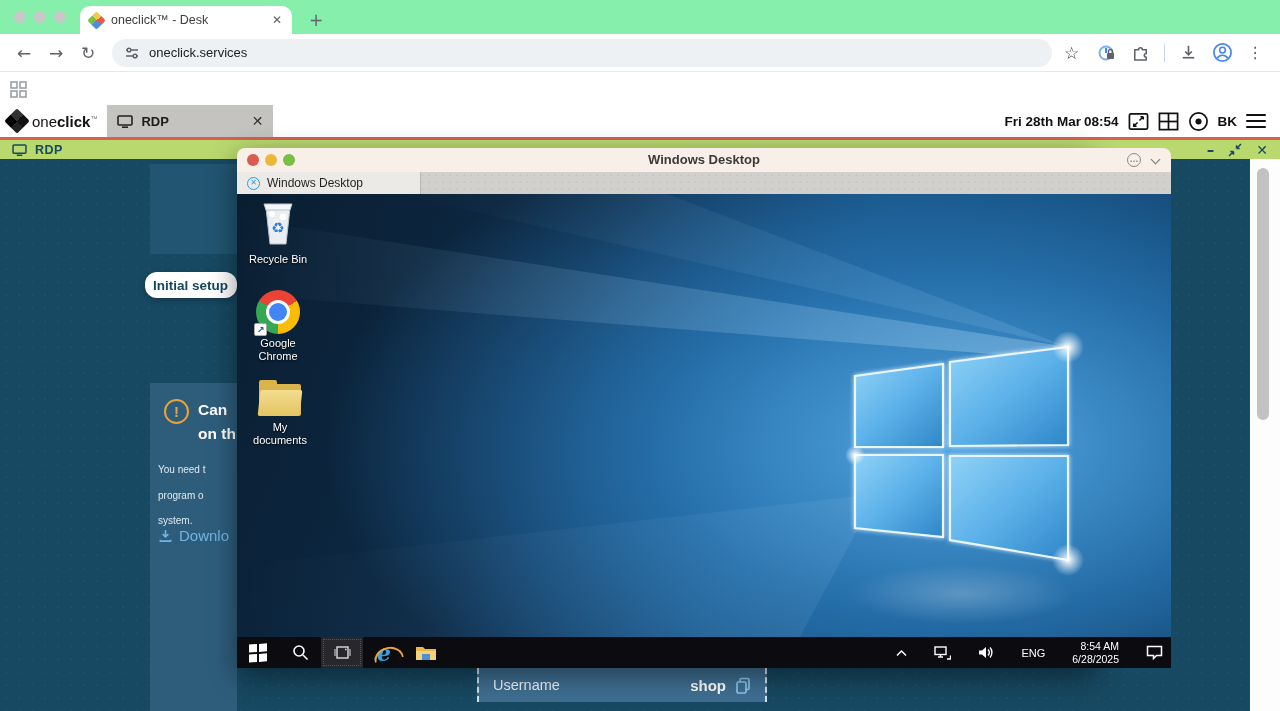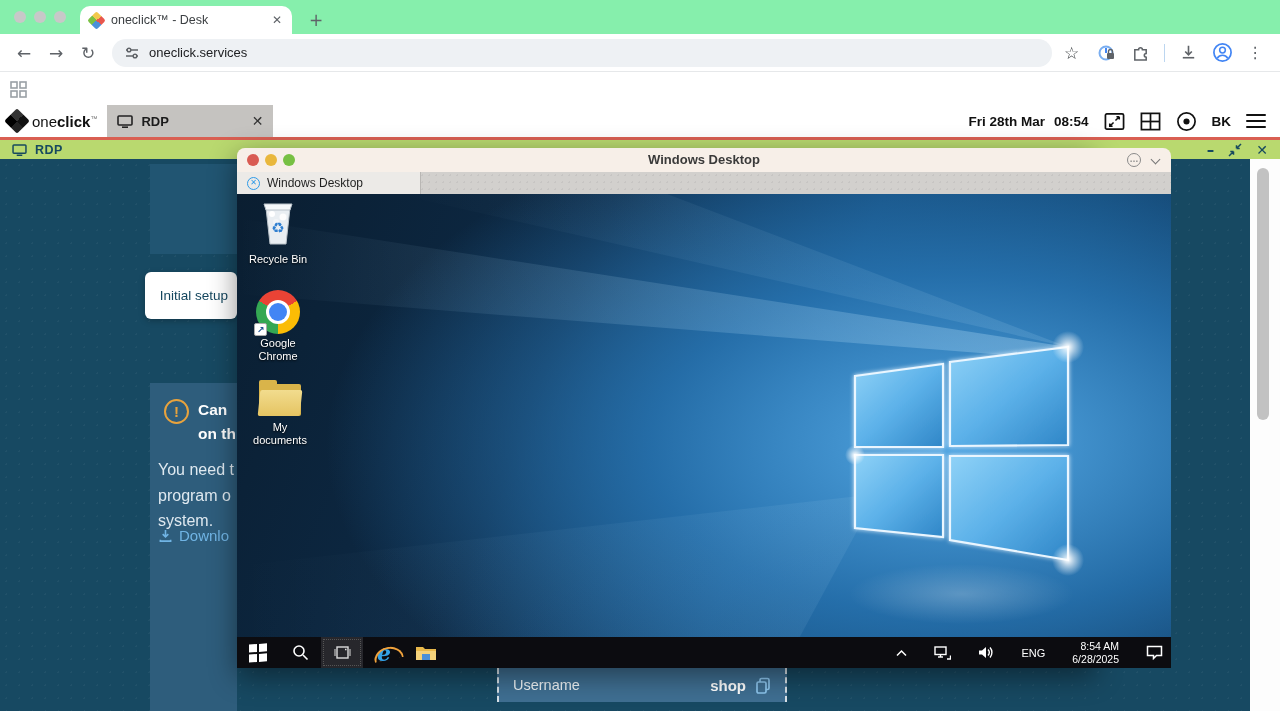--- a/index.html
+++ b/index.html
@@ -32,21 +32,21 @@
   .app-header{position:absolute;left:0;top:105px;width:1280px;height:32px;background:#fff;display:flex;align-items:center;}
   .brand{display:flex;align-items:center;gap:6px;padding:0 10px 0 8px;}
   .brand .diamond{width:18px;height:18px;transform:rotate(45deg);border-radius:2px;background:
      conic-gradient(#111 0 25%, #222 0 50%, #000 0 75%, #333 0);}
   .brand .wordmark{font-size:15px;color:#111;}
   .brand .wordmark b{font-weight:700;}
   .brand sup{font-size:7px;color:#777;}
   .app-tab{width:166px;height:32px;background:#c5c3c0;display:flex;align-items:center;gap:8px;padding:0 10px;}
   .app-tab .lbl{font-size:13px;font-weight:700;color:#1b1b1b;flex:1;}
   .app-tab .x{font-size:14px;color:#333;}
-  .header-right{margin-left:auto;display:flex;align-items:center;gap:15px;padding-right:14px;color:#111;}
+  .header-right{margin-left:auto;display:flex;align-items:center;gap:9px;padding-right:14px;color:#111;}
   .hdr-date{font-size:13.5px;font-weight:600;}
   .hdr-time{font-size:13.5px;font-weight:700;margin-left:-6px;}
   .hdr-user{font-size:13.5px;font-weight:700;}
   .burger{display:flex;flex-direction:column;gap:3.5px;}
   .burger span{display:block;width:20px;height:2.5px;background:#111;border-radius:1px;}
   .redline{position:absolute;left:0;top:137px;width:1280px;height:3px;background:#d95f52;}
 
   
   .session-bar{position:absolute;left:0;top:140px;width:1280px;height:19px;background:#b9d96f;display:flex;align-items:center;padding:0 12px;gap:8px;color:#17495e;}
   .session-bar .lbl{font-size:12.5px;font-weight:700;letter-spacing:.5px;}
@@ -54,31 +54,31 @@
   .session-controls .min{font-size:15px;font-weight:700;line-height:10px;}
   .session-controls .x{font-size:14px;font-weight:600;}
 
   
   .workspace{position:absolute;left:0;top:159px;width:1250px;height:552px;background:#174962;
     background-image:radial-gradient(rgba(255,255,255,.045) 1px,transparent 1px);background-size:13px 13px;}
   .scroll-gutter{position:absolute;left:1250px;top:159px;width:30px;height:552px;background:#fdfdfd;}
   .scroll-thumb{position:absolute;left:7px;top:9px;width:12px;height:252px;border-radius:6px;background:#c2c2c2;}
 
   .bg-card{position:absolute;left:150px;top:164px;width:87px;height:90px;background:#215572;}
-  .initial-setup{position:absolute;left:145px;top:272px;width:92px;height:47px;background:#fff;border-radius:6px;
+  .initial-setup{position:absolute;left:145px;top:272px;width:92px;height:26px;background:#fff;border-radius:12px;
     box-shadow:0 2px 6px rgba(0,0,0,.25);display:flex;align-items:center;justify-content:flex-end;padding-right:9px;
-    font-size:13.5px;font-weight:400;color:#14465e;}
+    font-size:13.5px;font-weight:700;color:#14465e;}
   .warning-card{position:absolute;left:150px;top:383px;width:87px;height:328px;background:#2e5d7c;overflow:hidden;}
   .warn-icon{position:absolute;left:14px;top:16px;width:25px;height:25px;border-radius:50%;border:2.5px solid #e8a33d;
     color:#e8a33d;font-weight:700;font-size:15px;display:flex;align-items:center;justify-content:center;}
   .warn-title{position:absolute;left:48px;top:15px;font-size:15.5px;font-weight:700;color:#fff;line-height:24px;white-space:nowrap;}
-  .warn-body{position:absolute;left:8px;top:74px;font-size:16px;color:#dfe9f0;line-height:25.5px;white-space:nowrap;}
+  .warn-body{position:absolute;left:8px;top:74px;font-size:10px;color:#dfe9f0;line-height:25.5px;white-space:nowrap;}
   .warn-link{position:absolute;left:8px;top:144px;display:flex;align-items:center;gap:6px;font-size:15px;color:#70b4e4;white-space:nowrap;}
 
-  .credentials{position:absolute;left:497px;top:668px;width:290px;height:34px;background:#3f6f92;
+  .credentials{position:absolute;left:477px;top:668px;width:290px;height:34px;background:#3f6f92;
     border-left:2px dashed rgba(255,255,255,.8);border-right:2px dashed rgba(255,255,255,.8);
     display:flex;align-items:center;padding:0 14px;}
   .credentials .user{font-size:14.5px;color:#f0f5f8;}
   .credentials .val{margin-left:auto;font-size:15px;font-weight:700;color:#fff;margin-right:9px;}
 
   
   .rdp-window{position:absolute;left:237px;top:148px;width:858px;height:520px;border-radius:8px 8px 0 0;
     box-shadow:0 8px 28px rgba(0,0,0,.45);}
   .win-titlebar{position:absolute;left:0;top:0;width:934px;height:24px;background:#f7efe8;border-radius:8px 8px 0 0;}
   .win-dot{position:absolute;top:6px;width:12px;height:12px;border-radius:50%;}

